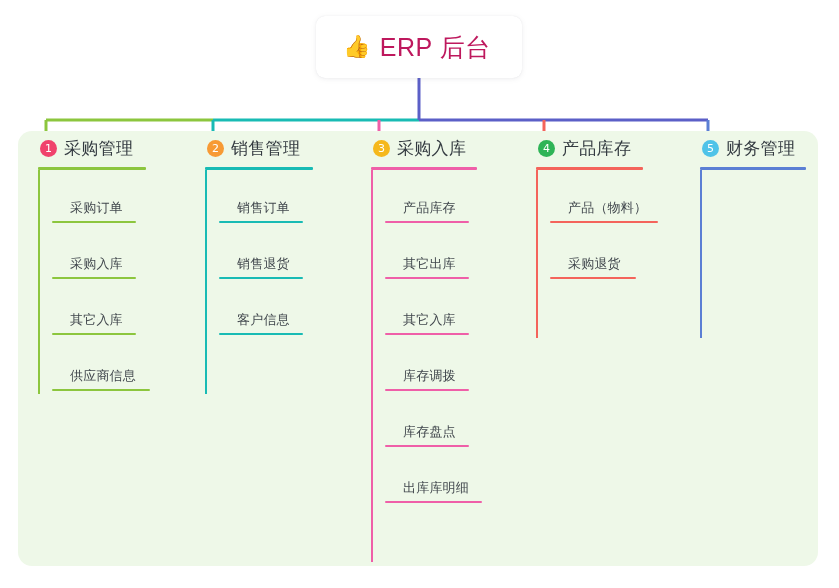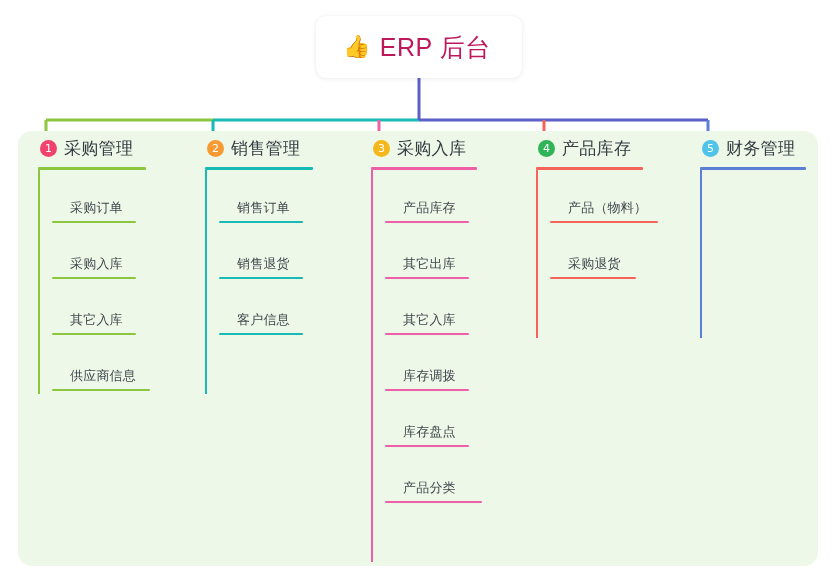--- a/index.html
+++ b/index.html
@@ -236,21 +236,21 @@
         </div>
         <div class="item">
           <span class="item-label">库存调拨</span>
           <div class="item-rule" style="width: 84px; background: rgb(239, 95, 168);"></div>
         </div>
         <div class="item">
           <span class="item-label">库存盘点</span>
           <div class="item-rule" style="width: 84px; background: rgb(239, 95, 168);"></div>
         </div>
         <div class="item">
-          <span class="item-label">产品分类</span>
+          <span class="item-label">出库库明细</span>
           <div class="item-rule" style="width: 97px; background: rgb(239, 95, 168);"></div>
         </div>
       </div>
     </div>
     <div class="column" style="left: 536px;">
       <div class="col-head">
         <span class="badge" style="background: rgb(47, 180, 87);">4</span>
         <span class="head-label">产品库存</span>
       </div>
       <div class="head-rule" style="width: 107px; background: rgb(244, 100, 91);"></div>

